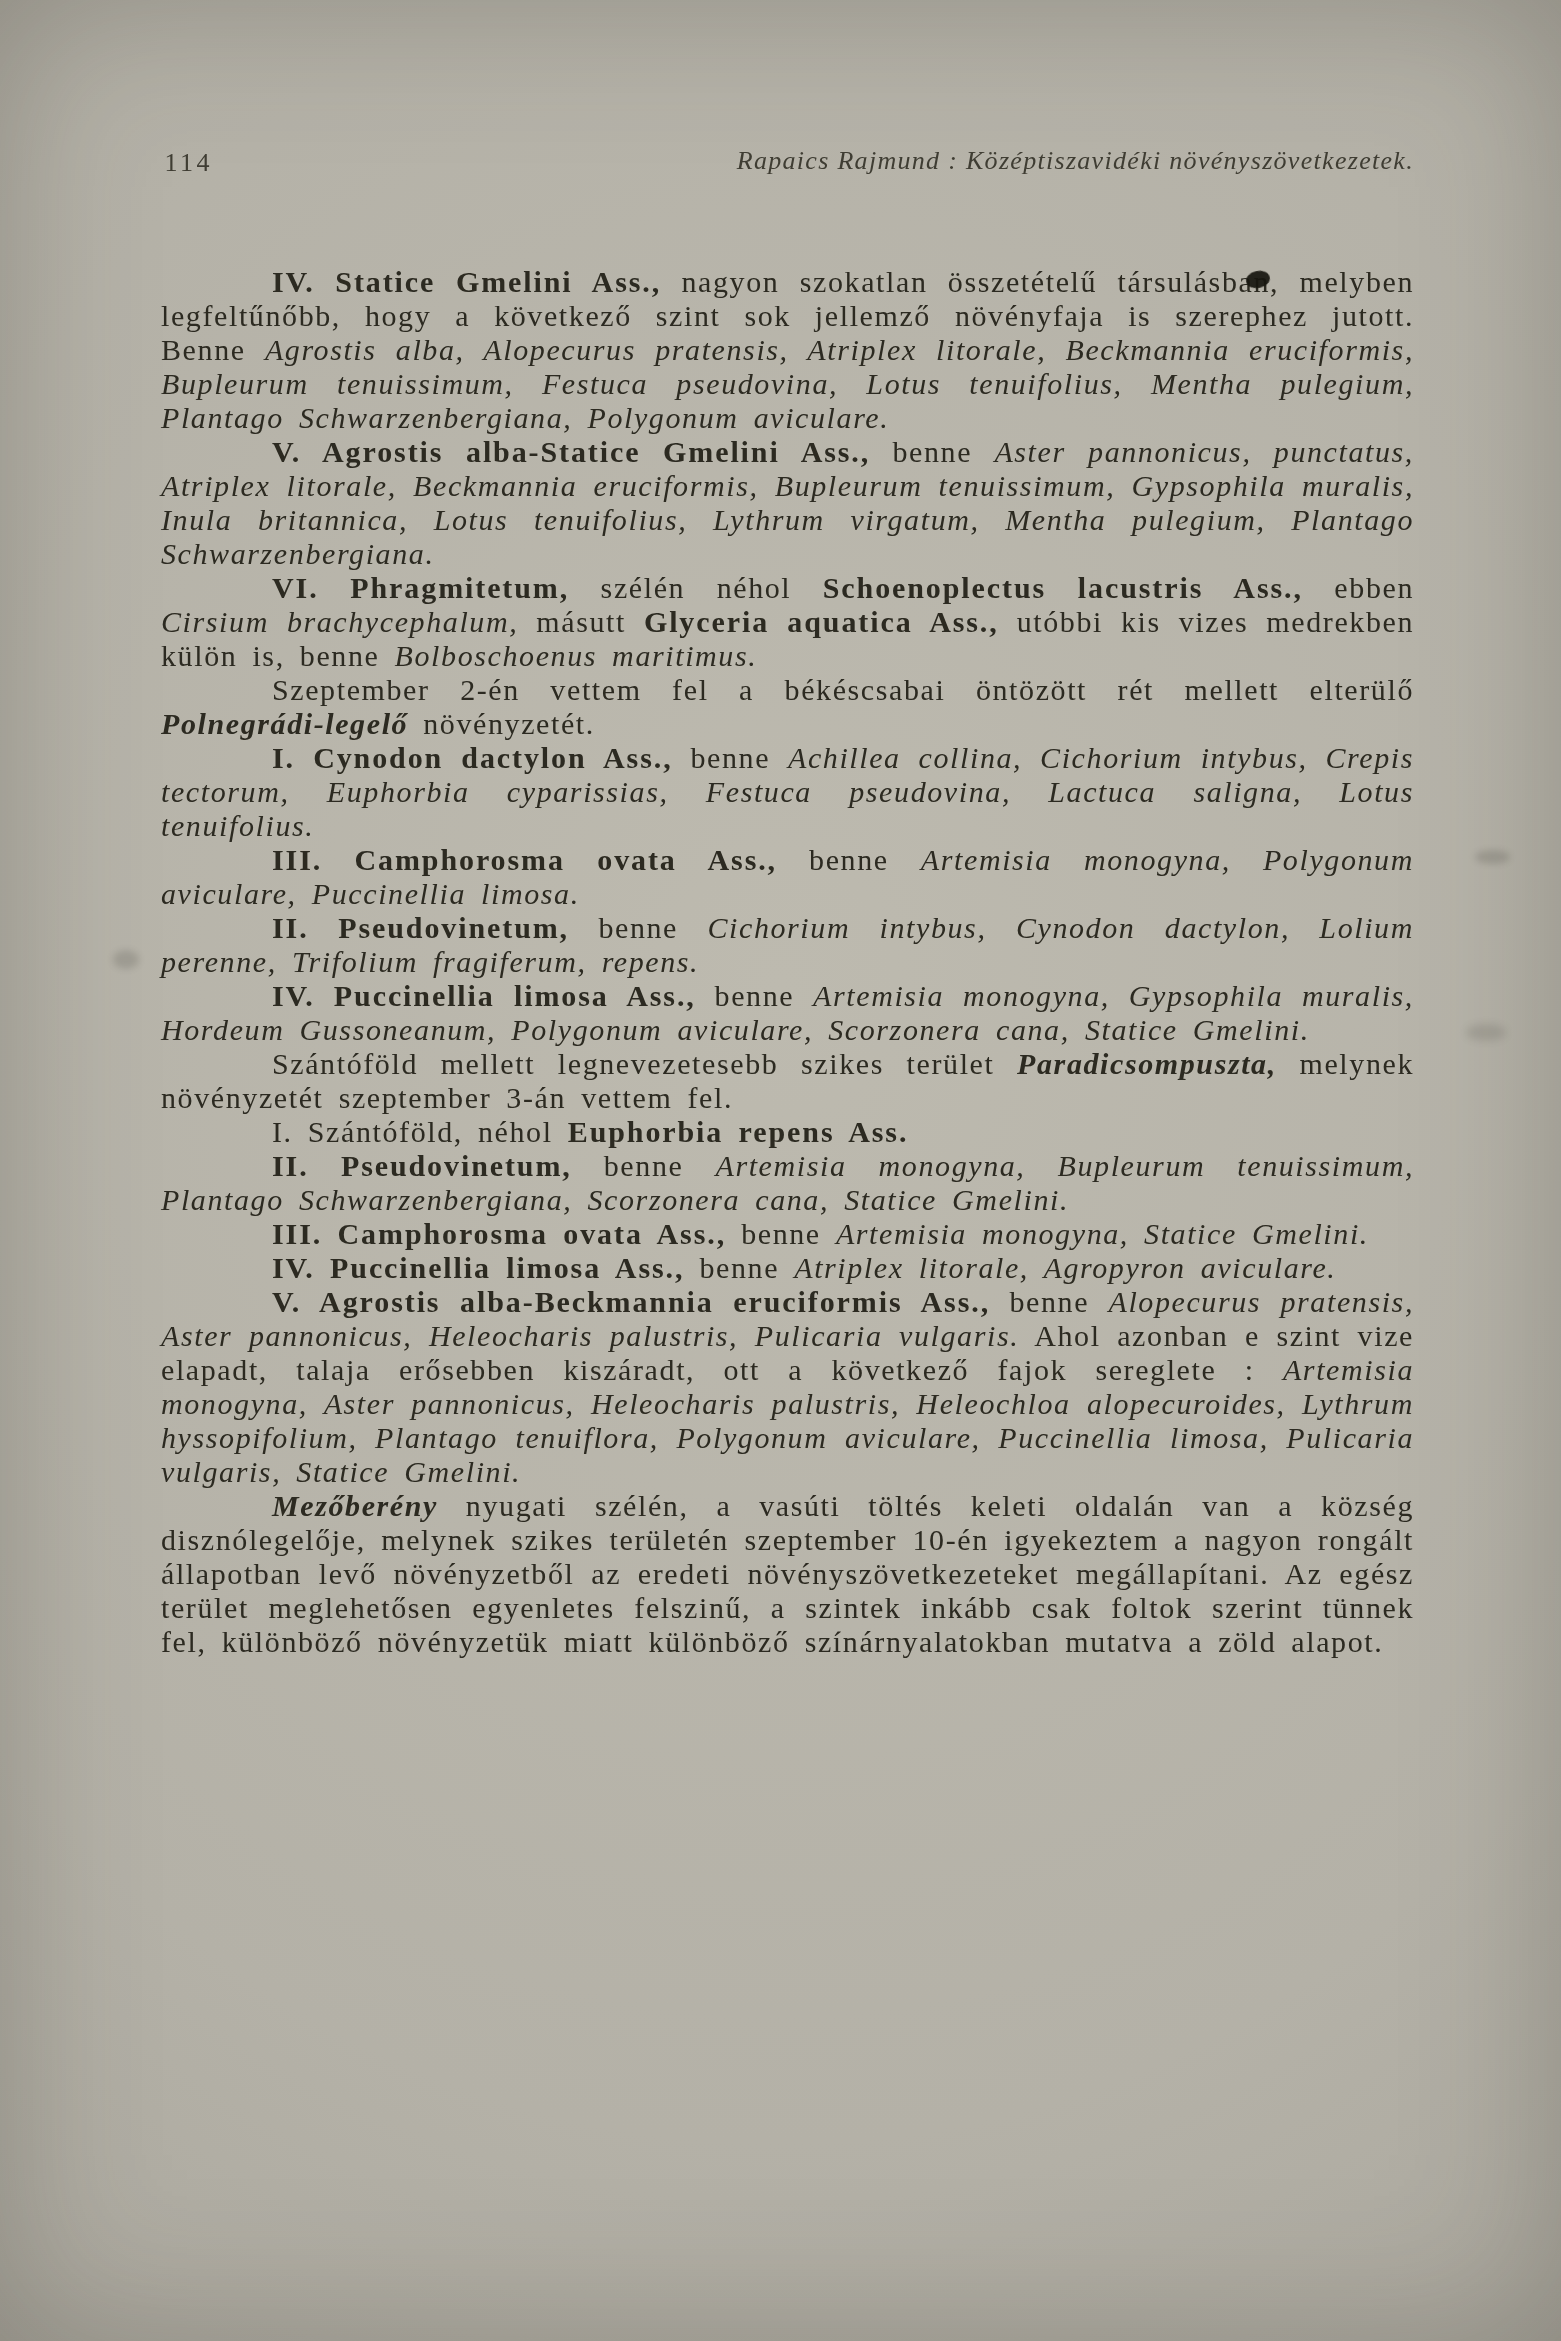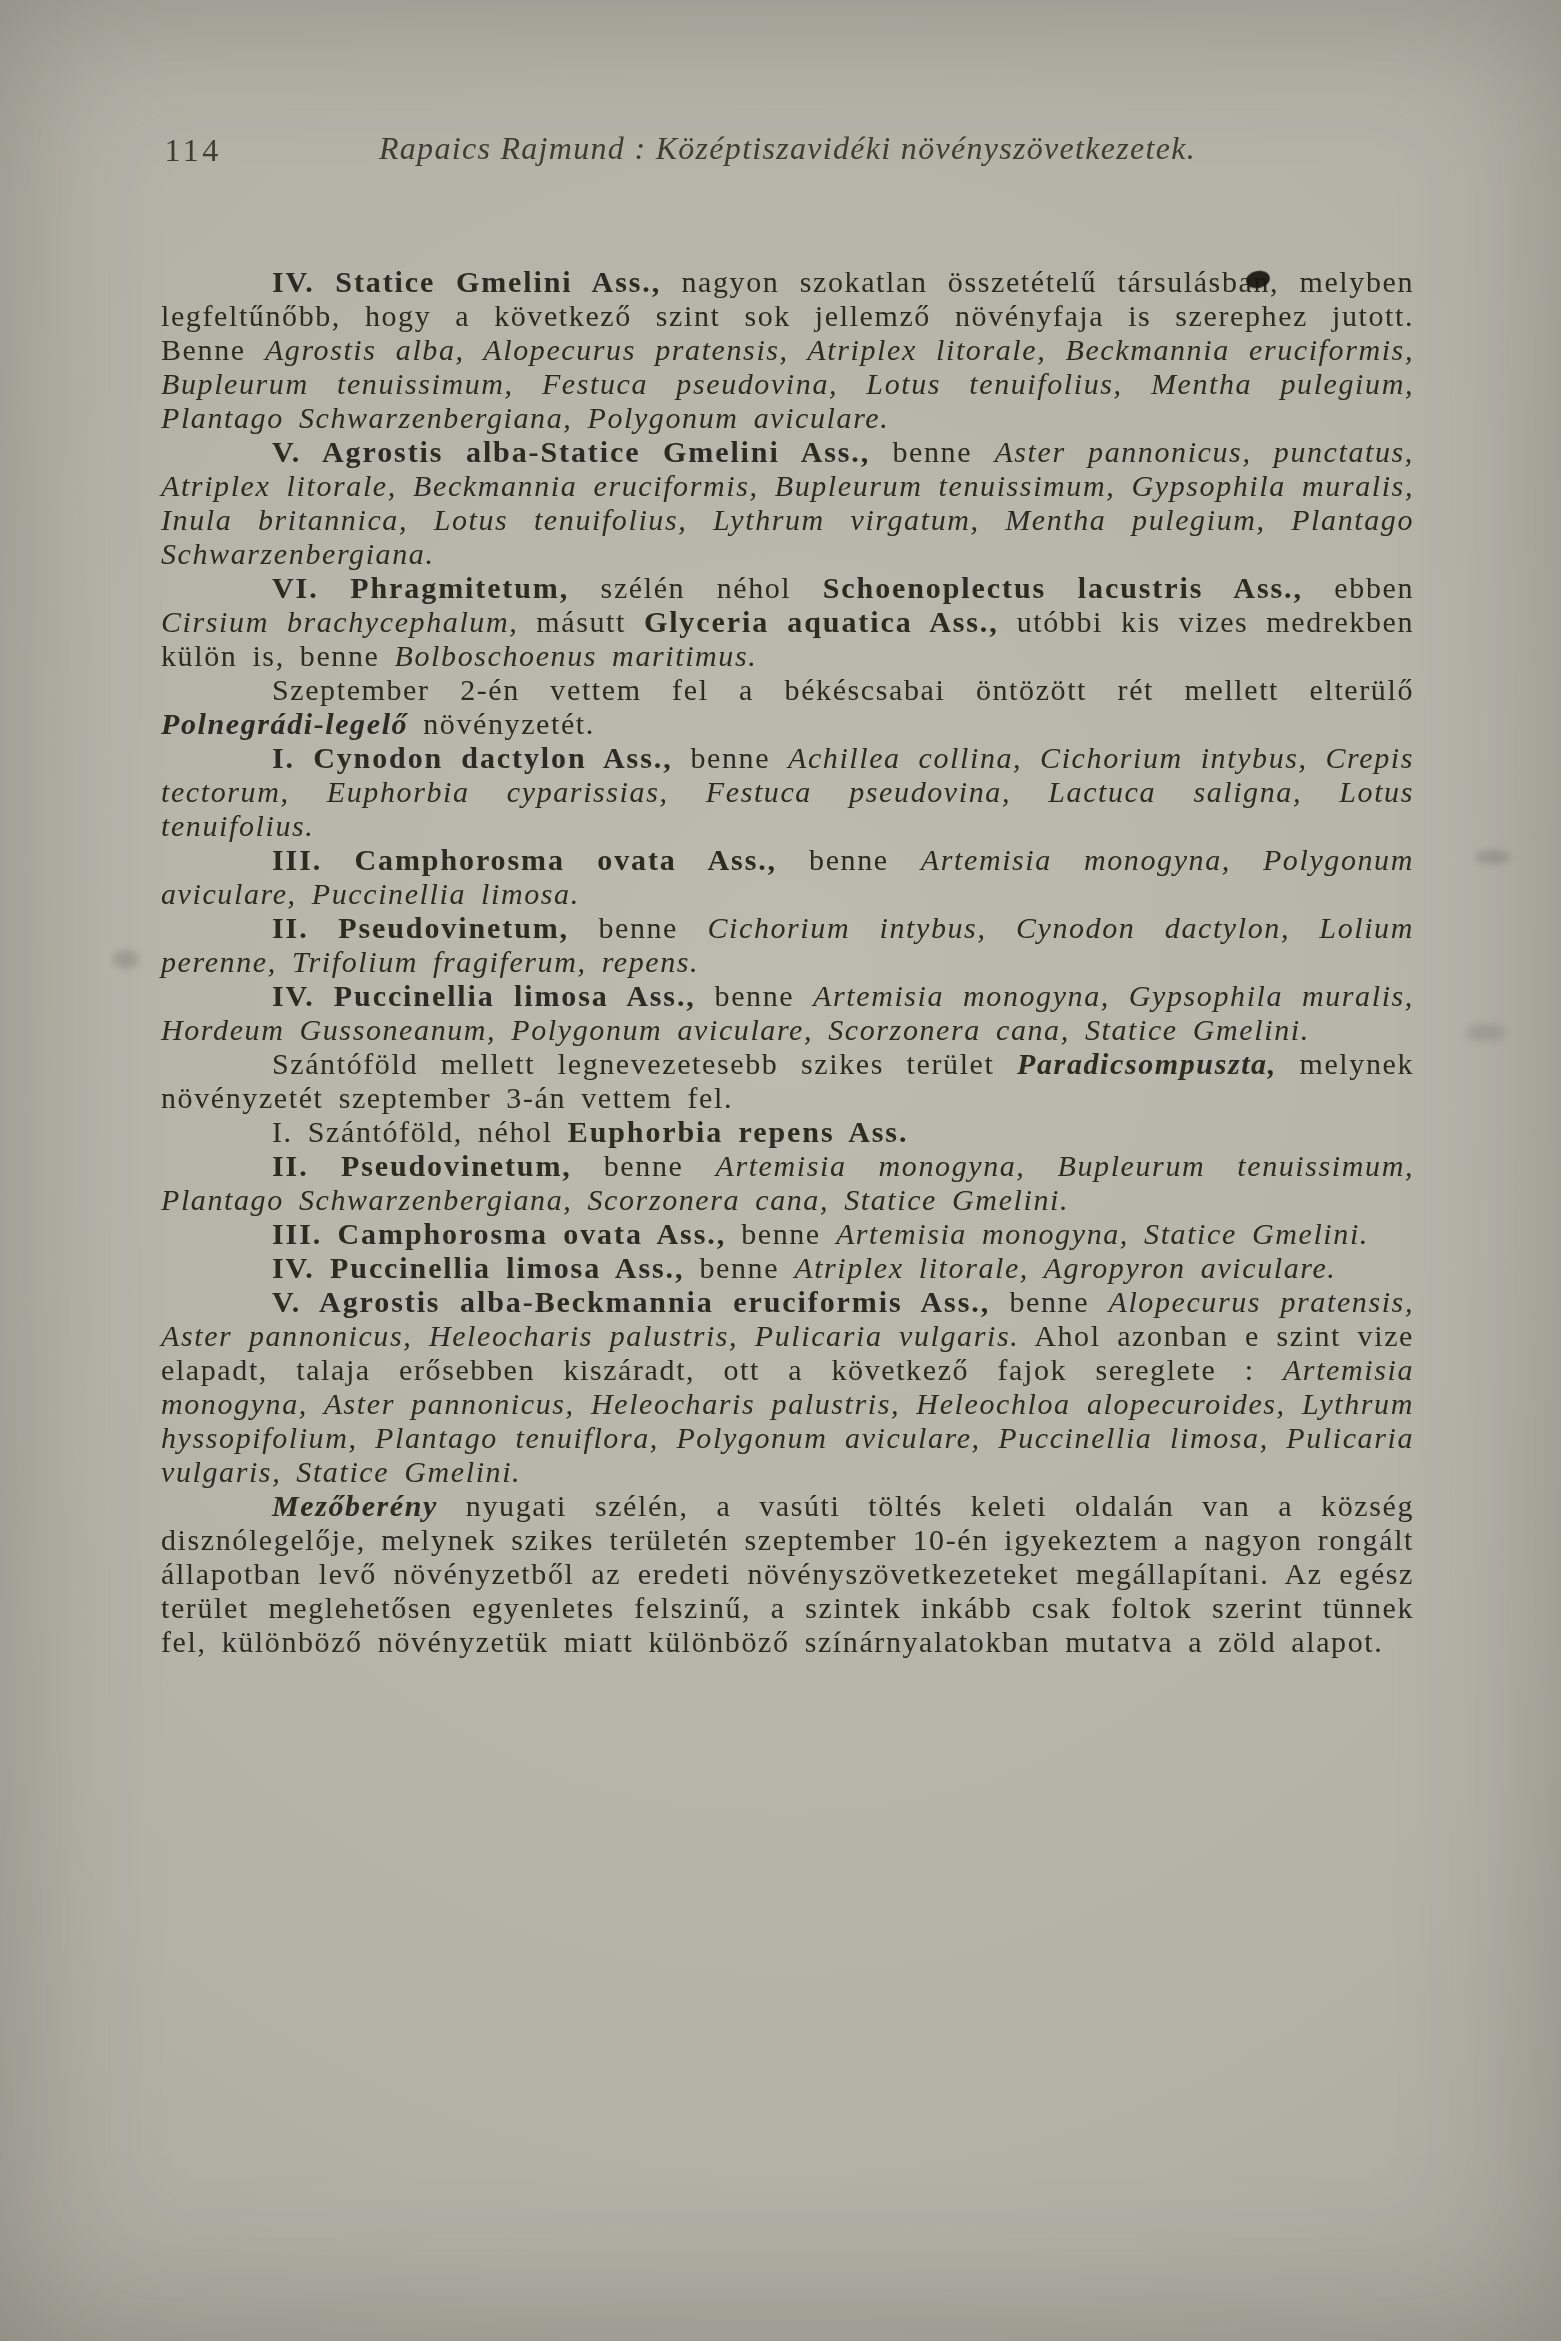--- a/index.html
+++ b/index.html
@@ -13,37 +13,37 @@
     height: 2342px;
     margin: 0 auto;
     overflow: hidden;
     background: radial-gradient(ellipse 120% 90% at 50% 42%,
                 #bdbaaf 0%, #b4b1a7 55%, #a9a69c 85%, #9e9b91 100%);
     box-shadow: inset 0 0 156px rgba(50,48,40,0.28);
     color: #2c2a21;
   }
   .header {
     position: absolute;
-    top: 130px;
+    top: 146px;
     left: 161px;
     width: 1253px;
     height: 40px;
-    font-size: 32px;
+    font-size: 26px;
     color: #3f3d33;
     font-family: Liberation Serif, serif;
   }
   .page-num {
     position: absolute;
     left: 3.5px;
     top: 1.7px;
     letter-spacing: 3.5px;
   }
   .running-title {
     display: block;
-    text-align: center;
+    text-align: right;
     font-style: italic;
     letter-spacing: 1.3px;
   }
   .body-text-block {
     position: absolute;
     top: 265px;
     left: 161px;
     width: 1253px;
     font-size: 30px;
     line-height: 34px;

